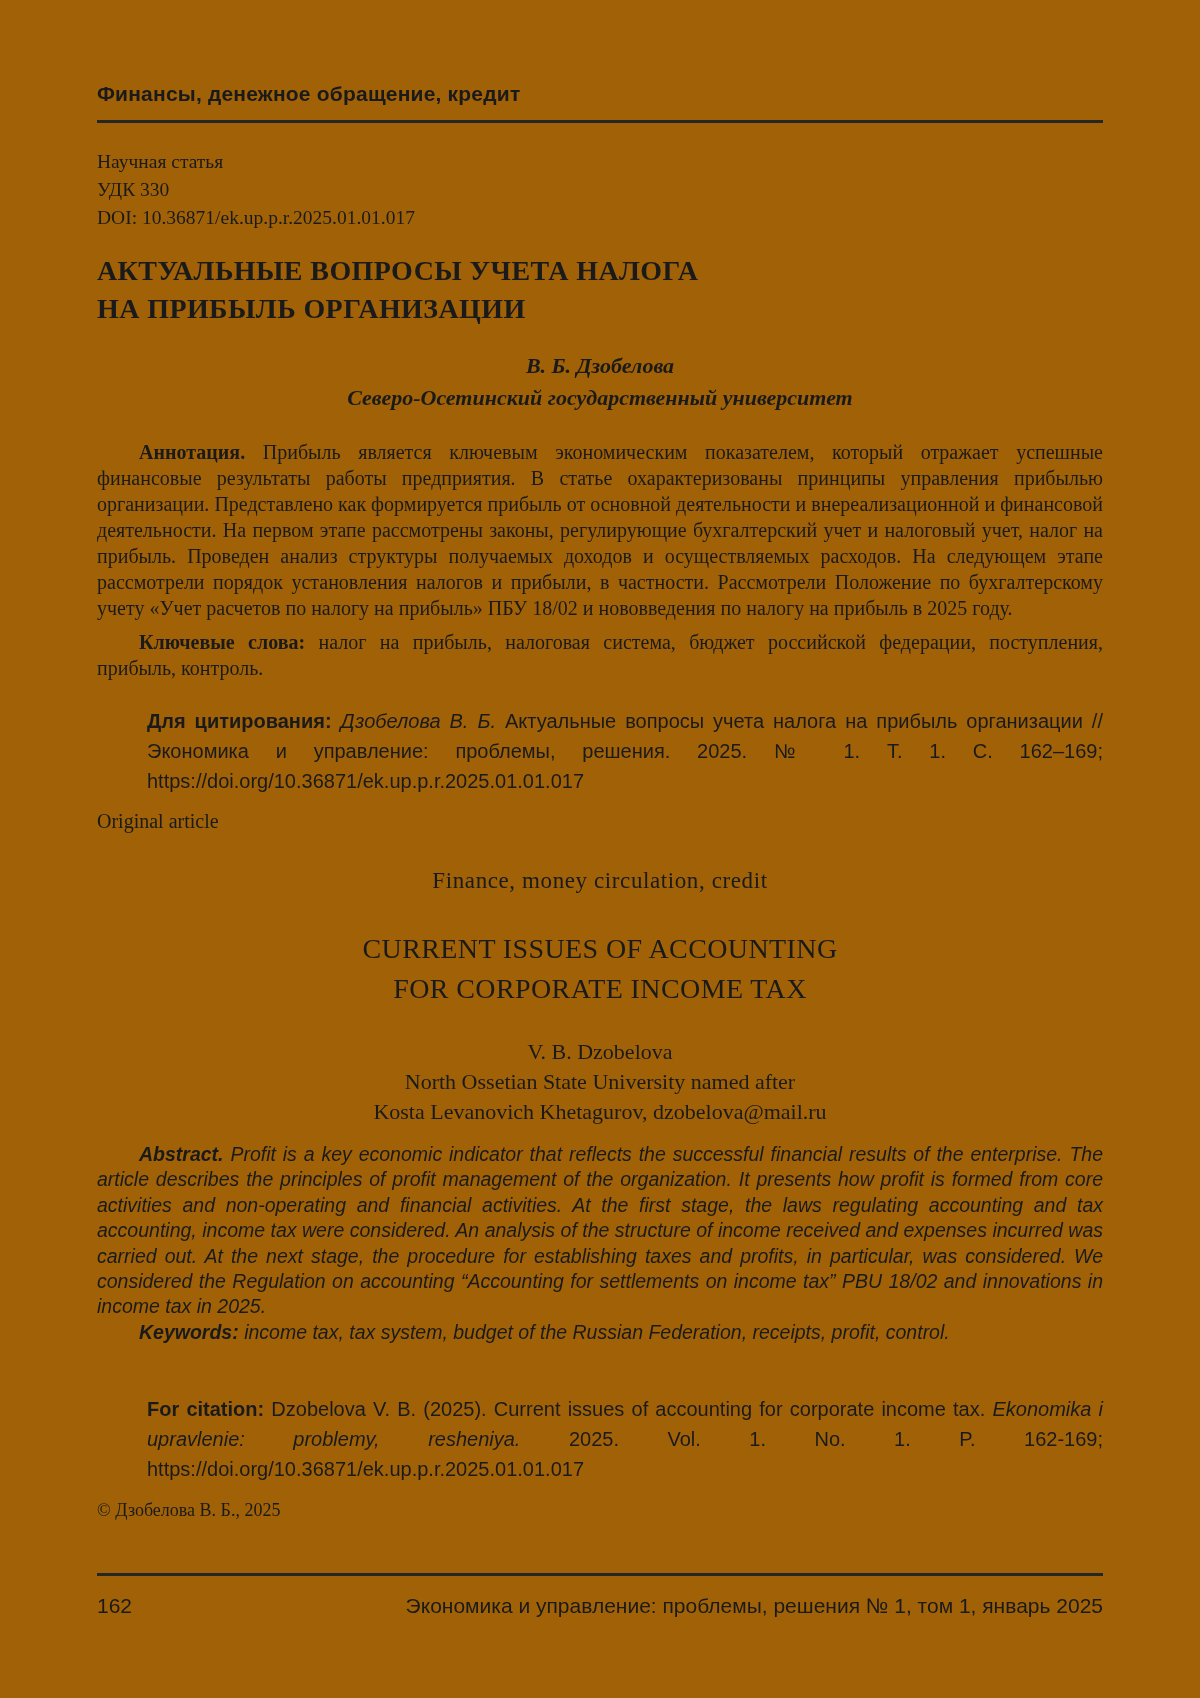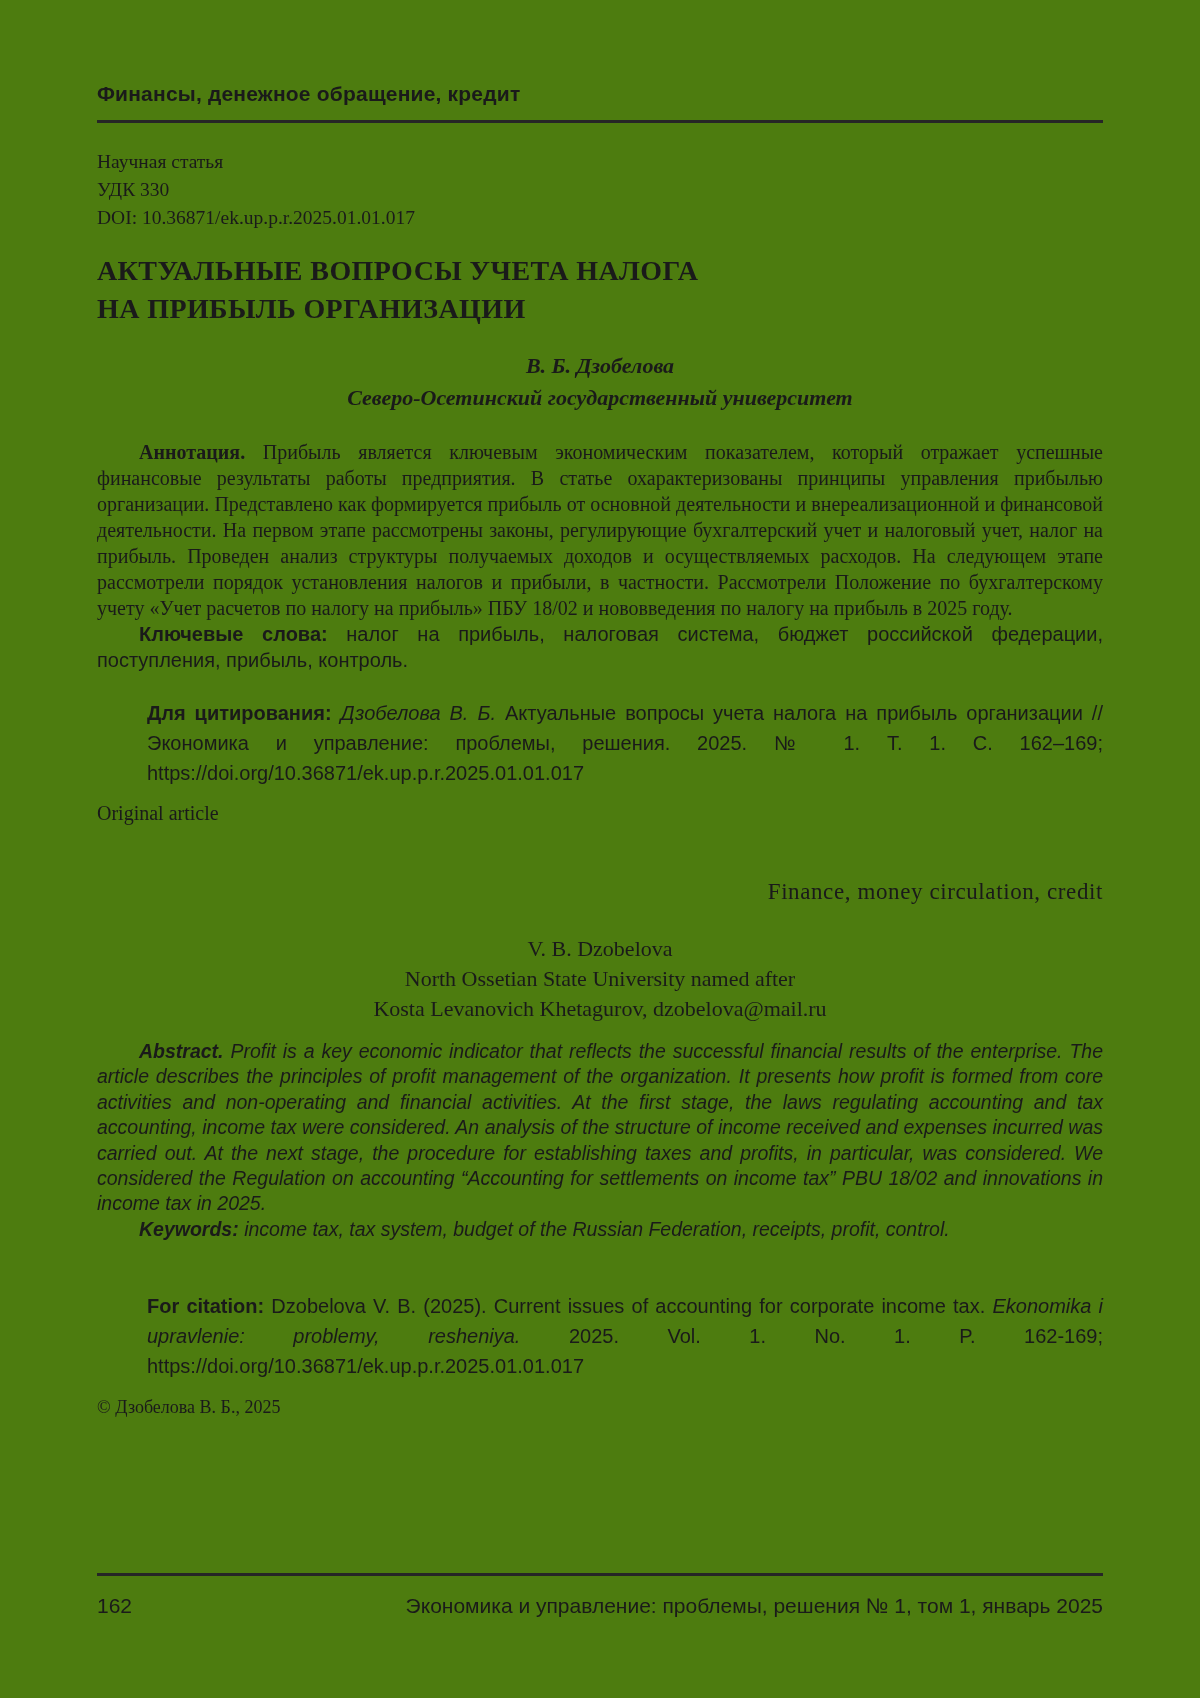--- a/index.html
+++ b/index.html
@@ -1,21 +1,21 @@
 <!DOCTYPE html>
 <html lang="ru"><head>
 <meta charset="utf-8">
 <title>Journal page</title>
 <style>
   html,body{margin:0;padding:0;background:#e9e9e9;}
   .page{
     position:relative;
     width:1200px;height:1698px;
     margin:0 auto;
-    background:#4d7c0f;
+    background:#a16207;
     color:#1a1a1a;
     box-sizing:border-box;
     padding:82px 97px 0 97px;
     overflow:hidden;
     font-family:"Liberation Serif", serif;
   }
   .serif{font-family:"Liberation Serif", serif;}
   .b{font-weight:bold;}
   .i{font-style:italic;}
 
@@ -47,36 +47,37 @@
 
   p{margin:0;}
   .abstract-ru{
     margin-top:26px;
     font-family:Liberation Serif, serif;
     font-size:20px;line-height:26px;
     text-align:justify;
     text-indent:42px;
   }
   .keywords-ru{
-    font-family:Liberation Sans, sans-serif;
+    font-family:Liberation Serif, serif;
     font-size:20px;line-height:26px;
     text-align:justify;
     text-indent:42px;
+    margin-top:8px;
   }
   .citation{
     font-family:"Liberation Sans", sans-serif;
     font-size:20px;line-height:30px;
     text-align:justify;
     margin-left:50px;
   }
   .citation-ru{margin-top:25px;}
   .original-article{margin-top:13px;font-size:20px;line-height:24px;}
 
   .section-en{
-    margin-top:53px;text-align:right;
+    margin-top:34px;text-align:center;
     font-size:23px;line-height:28px;
     letter-spacing:.6px;
   }
   .title-en{
     margin:34px 0 0 0;
     text-align:center;
     font-size:28px;line-height:40px;
     font-weight:normal;
     letter-spacing:.4px;
   }
@@ -139,20 +140,21 @@
   <p class="abstract-ru"><span class="b">Аннотация.</span> <span>Прибыль является ключевым экономическим показателем, который отражает успешные финансовые результаты работы предприятия. В статье охарактеризованы принципы управления прибылью организации. Представлено как формируется прибыль от основной деятельности и внереализационной и финансовой деятельности. На первом этапе рассмотрены законы, регулирующие бухгалтерский учет и налоговый учет, налог на прибыль. Проведен анализ структуры получаемых доходов и осуществляемых расходов. На следующем этапе рассмотрели порядок установления налогов и прибыли, в частности. Рассмотрели Положение по бухгалтерскому учету «Учет расчетов по налогу на прибыль» ПБУ 18/02 и нововведения по налогу на прибыль в 2025 году.</span></p>
 
   <p class="keywords-ru"><span class="b">Ключевые слова:</span> <span>налог на прибыль, налоговая система, бюджет российской федерации, поступления, прибыль, контроль.</span></p>
 
   <p class="citation citation-ru"><span class="b">Для цитирования:</span> <span class="i">Дзобелова В. Б.</span> <span>Актуальные вопросы учета налога на прибыль организации // Экономика и управление: проблемы, решения. 2025. № 1. Т. 1. С. 162–169; https://doi.org/10.36871/ek.up.p.r.2025.01.01.017</span></p>
 
   <div class="original-article serif">Original article</div>
 
   <div class="section-en serif">Finance, money circulation, credit</div>
 
+  <h2 class="title-en"><span>CURRENT ISSUES OF ACCOUNTING</span><br><span>FOR CORPORATE INCOME TAX</span></h2>
 
   <div class="author-block-en">
     <div>V. B. Dzobelova</div>
     <div>North Ossetian State University named after</div>
     <div>Kosta Levanovich Khetagurov, dzobelova@mail.ru</div>
   </div>
 
   <p class="abstract-en"><span class="b">Abstract.</span> <span>Profit is a key economic indicator that reflects the successful financial results of the enterprise. The article describes the principles of profit management of the organization. It presents how profit is formed from core activities and non-operating and financial activities. At the first stage, the laws regulating accounting and tax accounting, income tax were considered. An analysis of the structure of income received and expenses incurred was carried out. At the next stage, the procedure for establishing taxes and profits, in particular, was considered. We considered the Regulation on accounting “Accounting for settlements on income tax” PBU 18/02 and innovations in income tax in 2025.</span></p>
 
   <p class="keywords-en"><span class="b">Keywords:</span> <span>income tax, tax system, budget of the Russian Federation, receipts, profit, control.</span></p>

